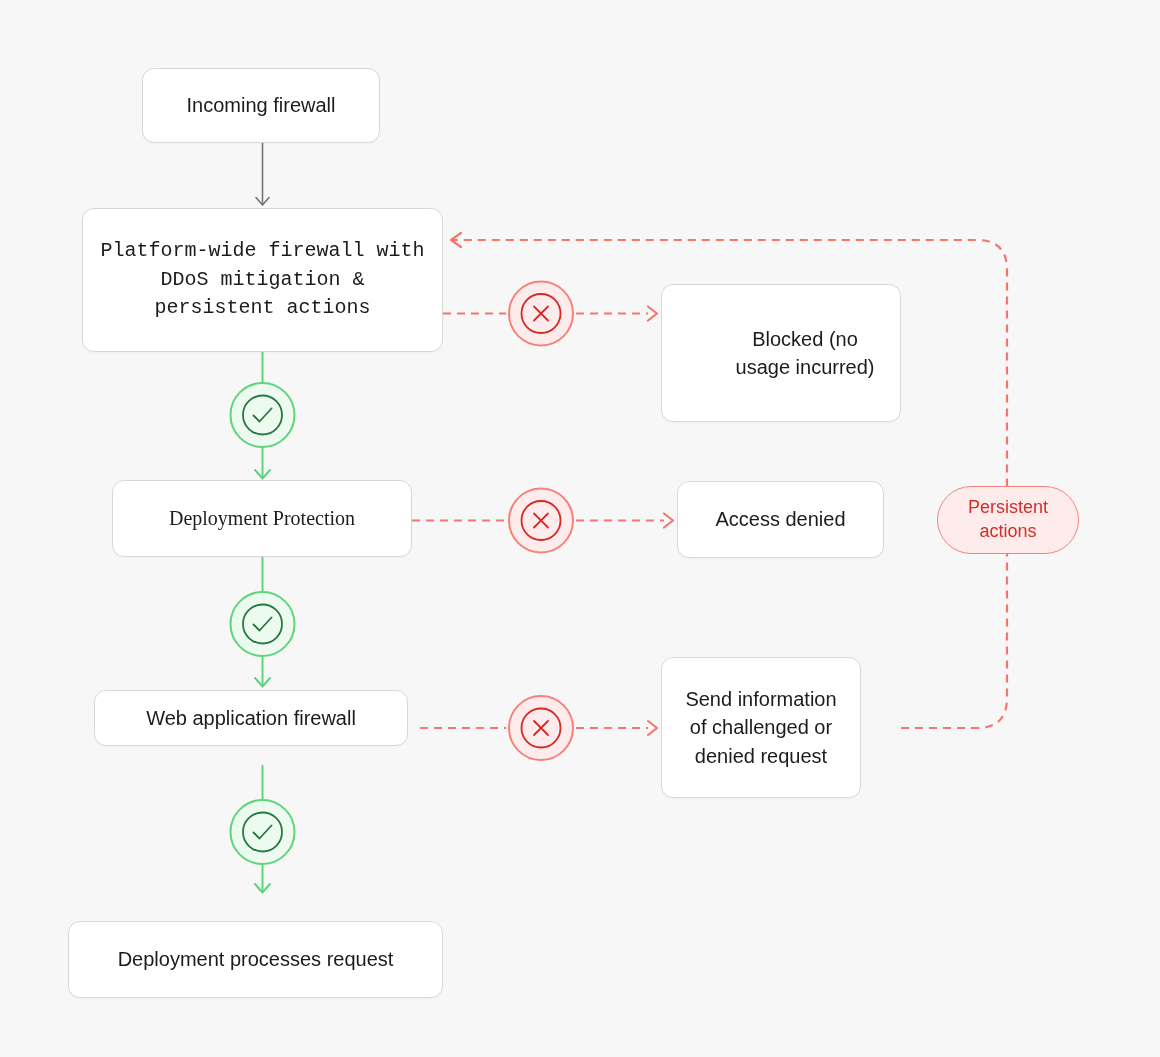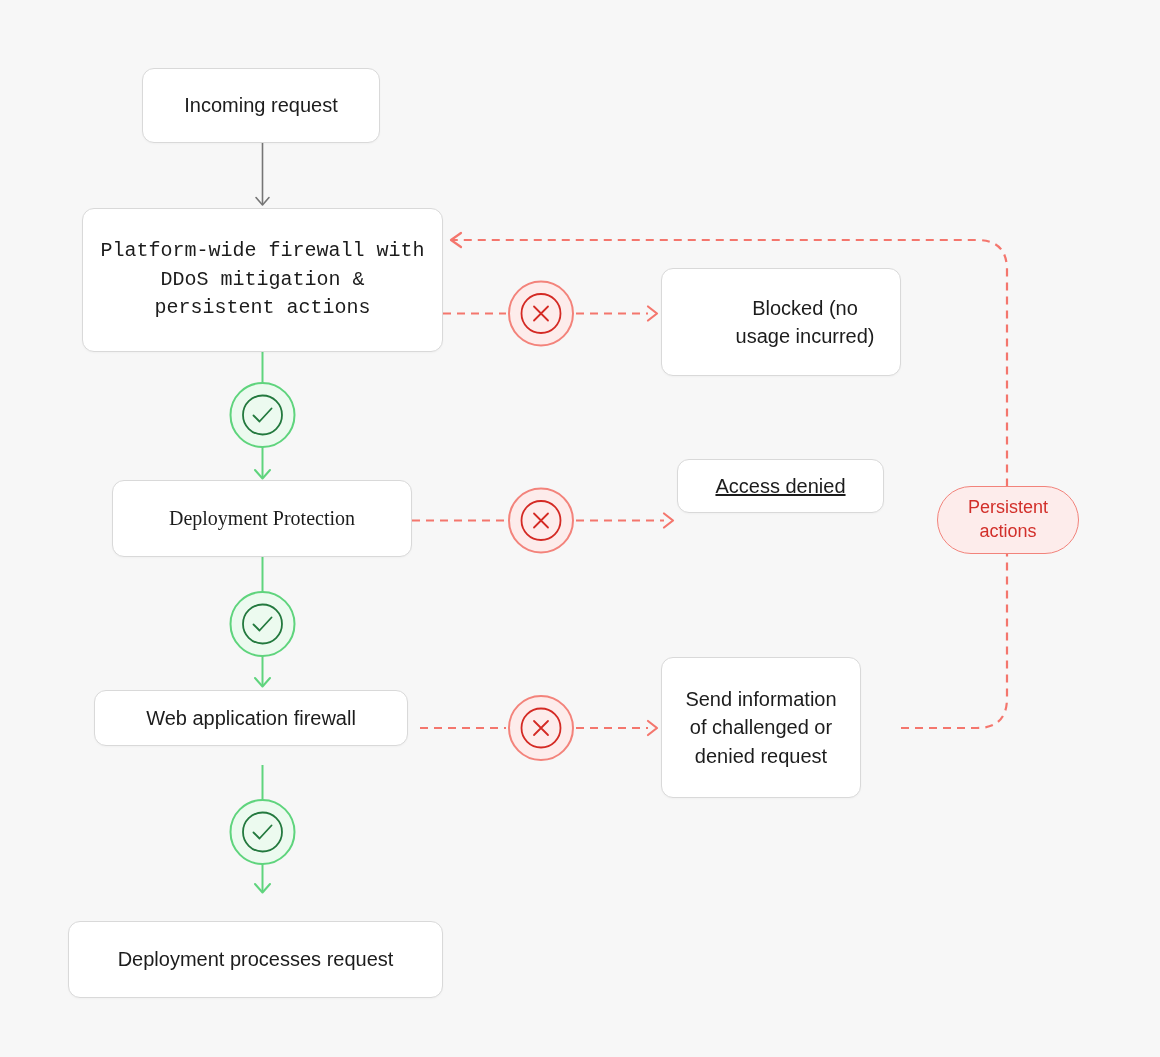--- a/index.html
+++ b/index.html
@@ -31,23 +31,23 @@
     justify-content: center;
     text-align: center;
     color: #1c1c1c;
     font-size: 20px;
     line-height: 1.42;
     white-space: pre-line;
     box-shadow: 0 1px 2px rgba(0,0,0,0.03);
   }
   #node-incoming                 { left: 142px; top:  68px; width: 238px; height:  75px; }
   #node-firewall                 { left:  82px; top: 208px; width: 361px; height: 144px; font-family: Liberation Mono, monospace; }
-  #node-blocked                  { left: 661px; top: 268px; width: 240px; height: 108px; padding-left: 48px; }
+  #node-blocked                  { left: 661px; top: 284px; width: 240px; height: 138px; padding-left: 48px; }
   #node-deployment-protection    { left: 112px; top: 480px; width: 300px; height:  77px; font-family: Liberation Serif, serif; }
-  #node-access-denied            { left: 677px; top: 459px; width: 207px; height:  54px; text-decoration: underline; }
+  #node-access-denied            { left: 677px; top: 481px; width: 207px; height:  77px; }
   #node-waf                      { left: 94px; top: 690px; width: 314px; height:  56px; }
   #node-send-information         { left: 661px; top: 657px; width: 200px; height: 141px; }
   #node-deployment-processes     { left:  68px; top: 921px; width: 375px; height:  77px; }
   .pill {
     position: absolute;
     box-sizing: border-box;
     left: 937px; top: 486px;
     width: 142px; height: 68px;
     background: #fdeceb;
     border: 1.5px solid #f2837b;
@@ -135,21 +135,21 @@
       <path d="M-7,-7 L7,7 M7,-7 L-7,7" stroke="#d42a24" stroke-width="1.8" stroke-linecap="round"></path>
     </g>
     <g transform="translate(541,728)">
       <circle r="32" fill="#fdeceb" stroke="#f3837b" stroke-width="2"></circle>
       <circle r="19.5" fill="none" stroke="#d42a24" stroke-width="1.8"></circle>
       <path d="M-7,-7 L7,7 M7,-7 L-7,7" stroke="#d42a24" stroke-width="1.8" stroke-linecap="round"></path>
     </g>
   </svg>
 
   <div class="node" id="node-incoming">
-    <span>Incoming request</span>
+    <span>Incoming firewall</span>
   </div>
 
   <div class="node" id="node-firewall">
     <span>Platform-wide firewall with
 DDoS mitigation &amp;
 persistent actions</span>
   </div>
 
   <div class="node" id="node-blocked">
     <span>Blocked (no

